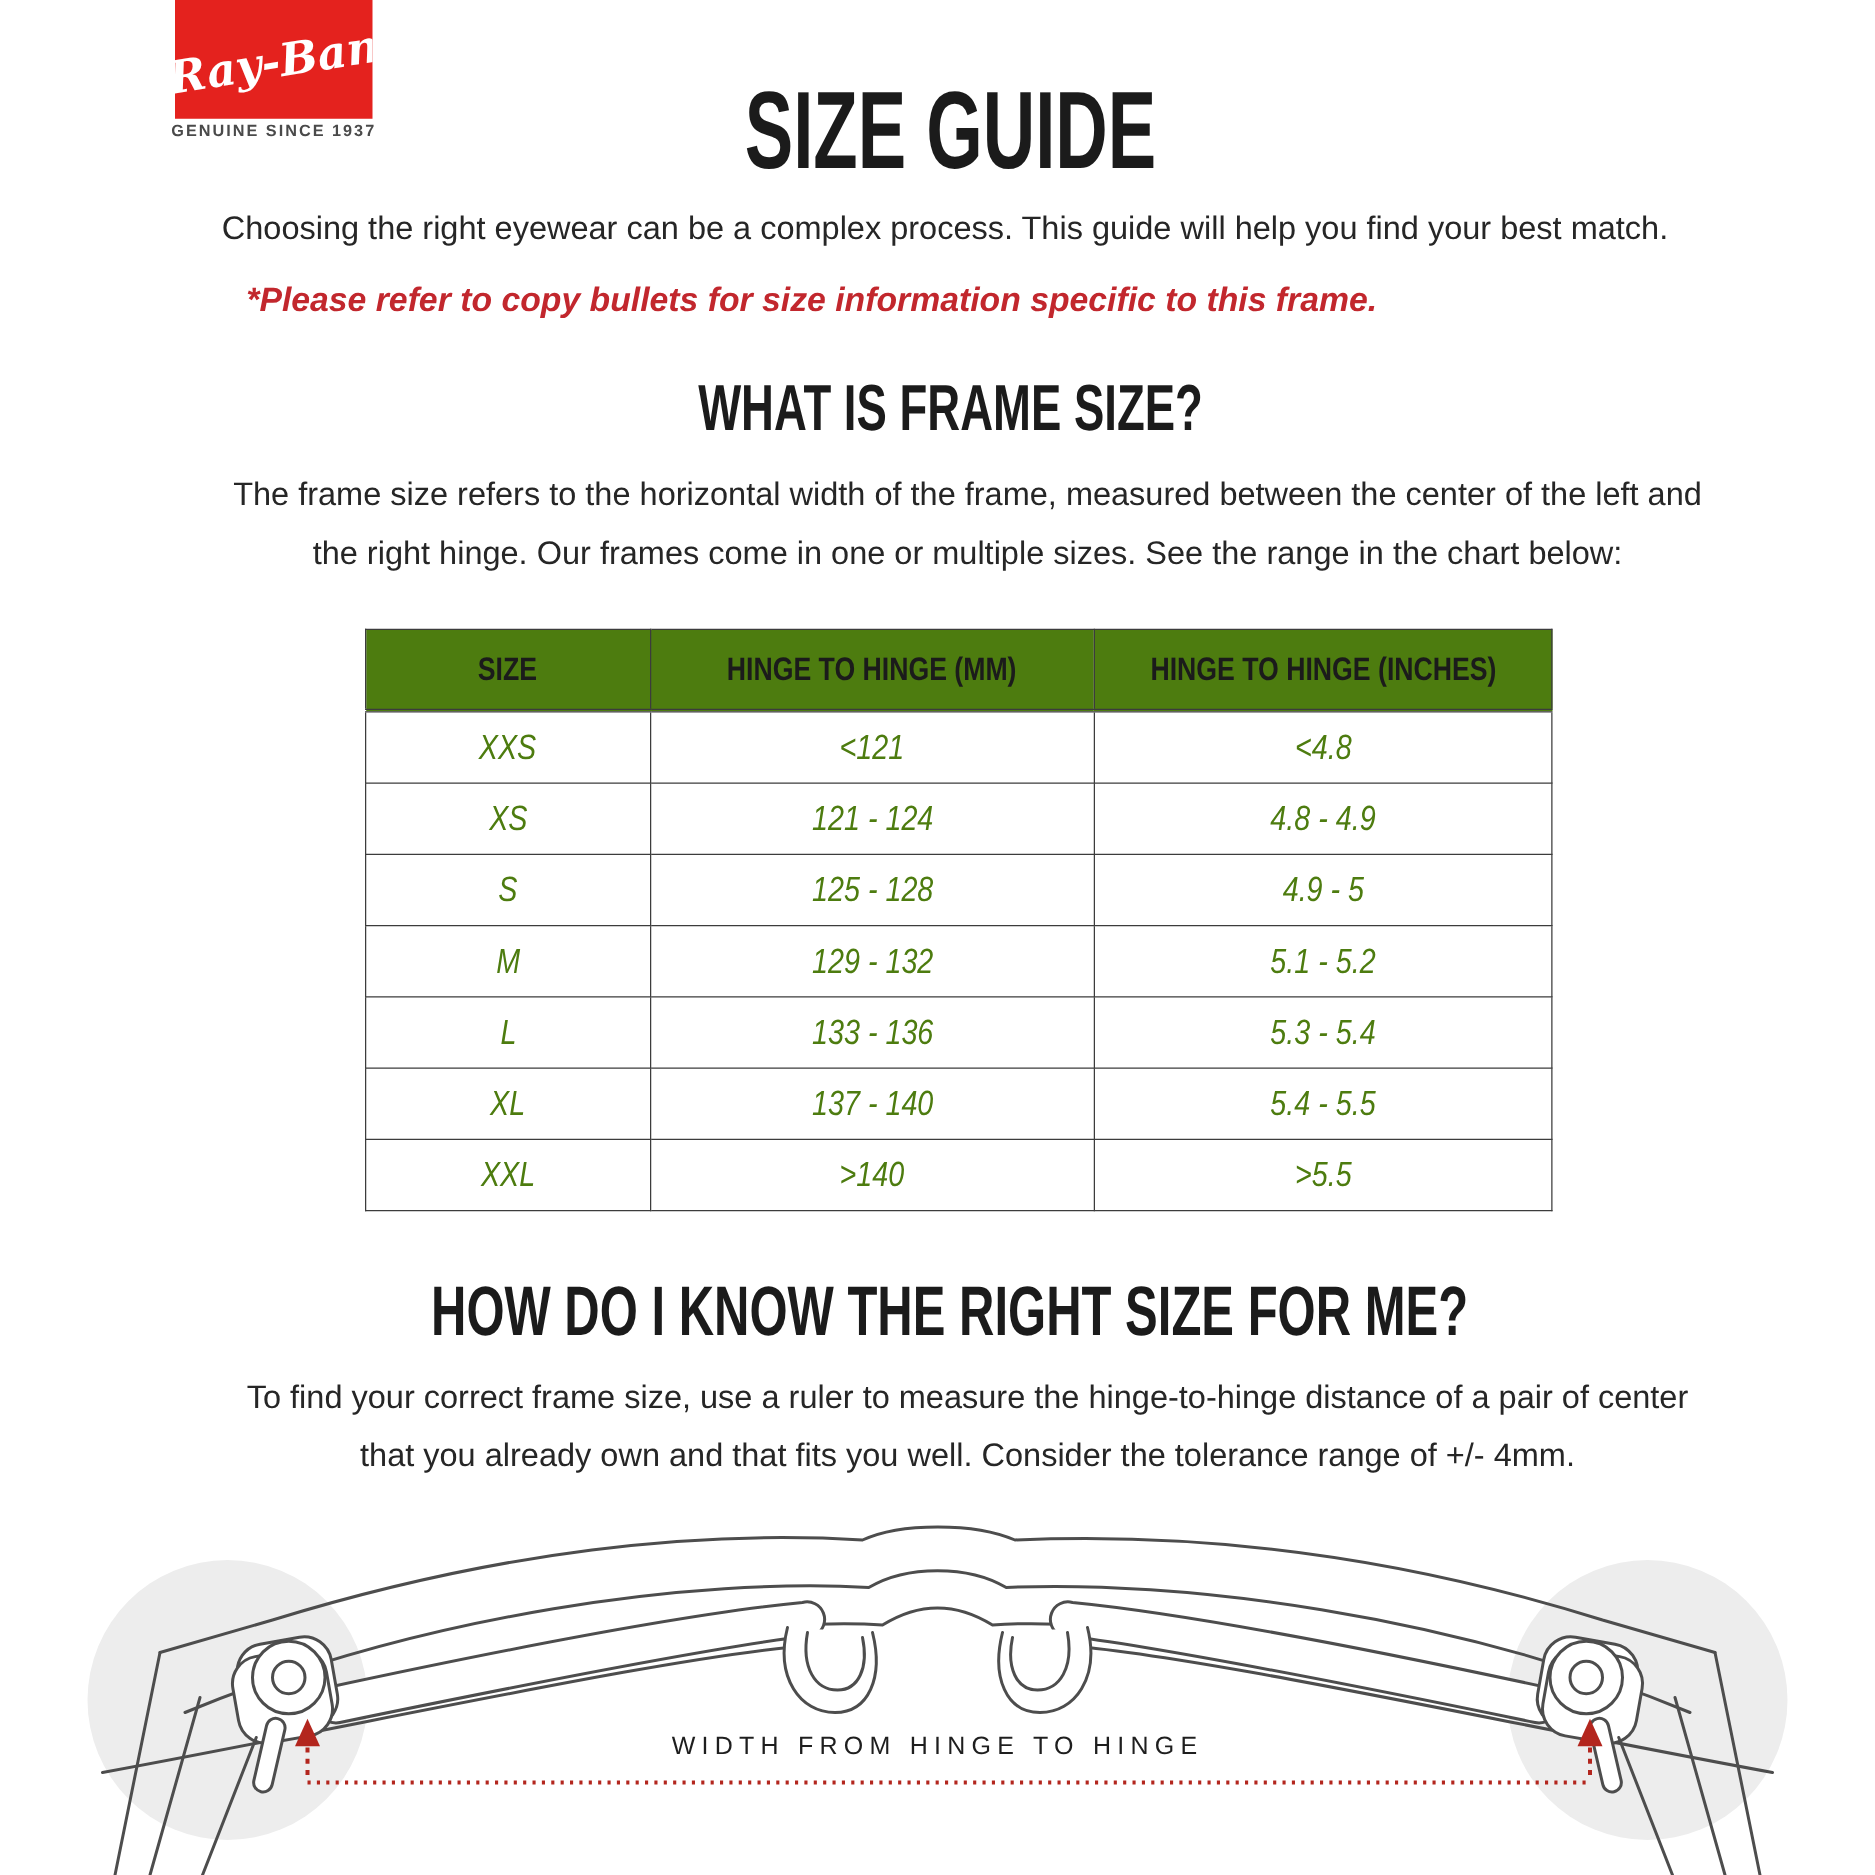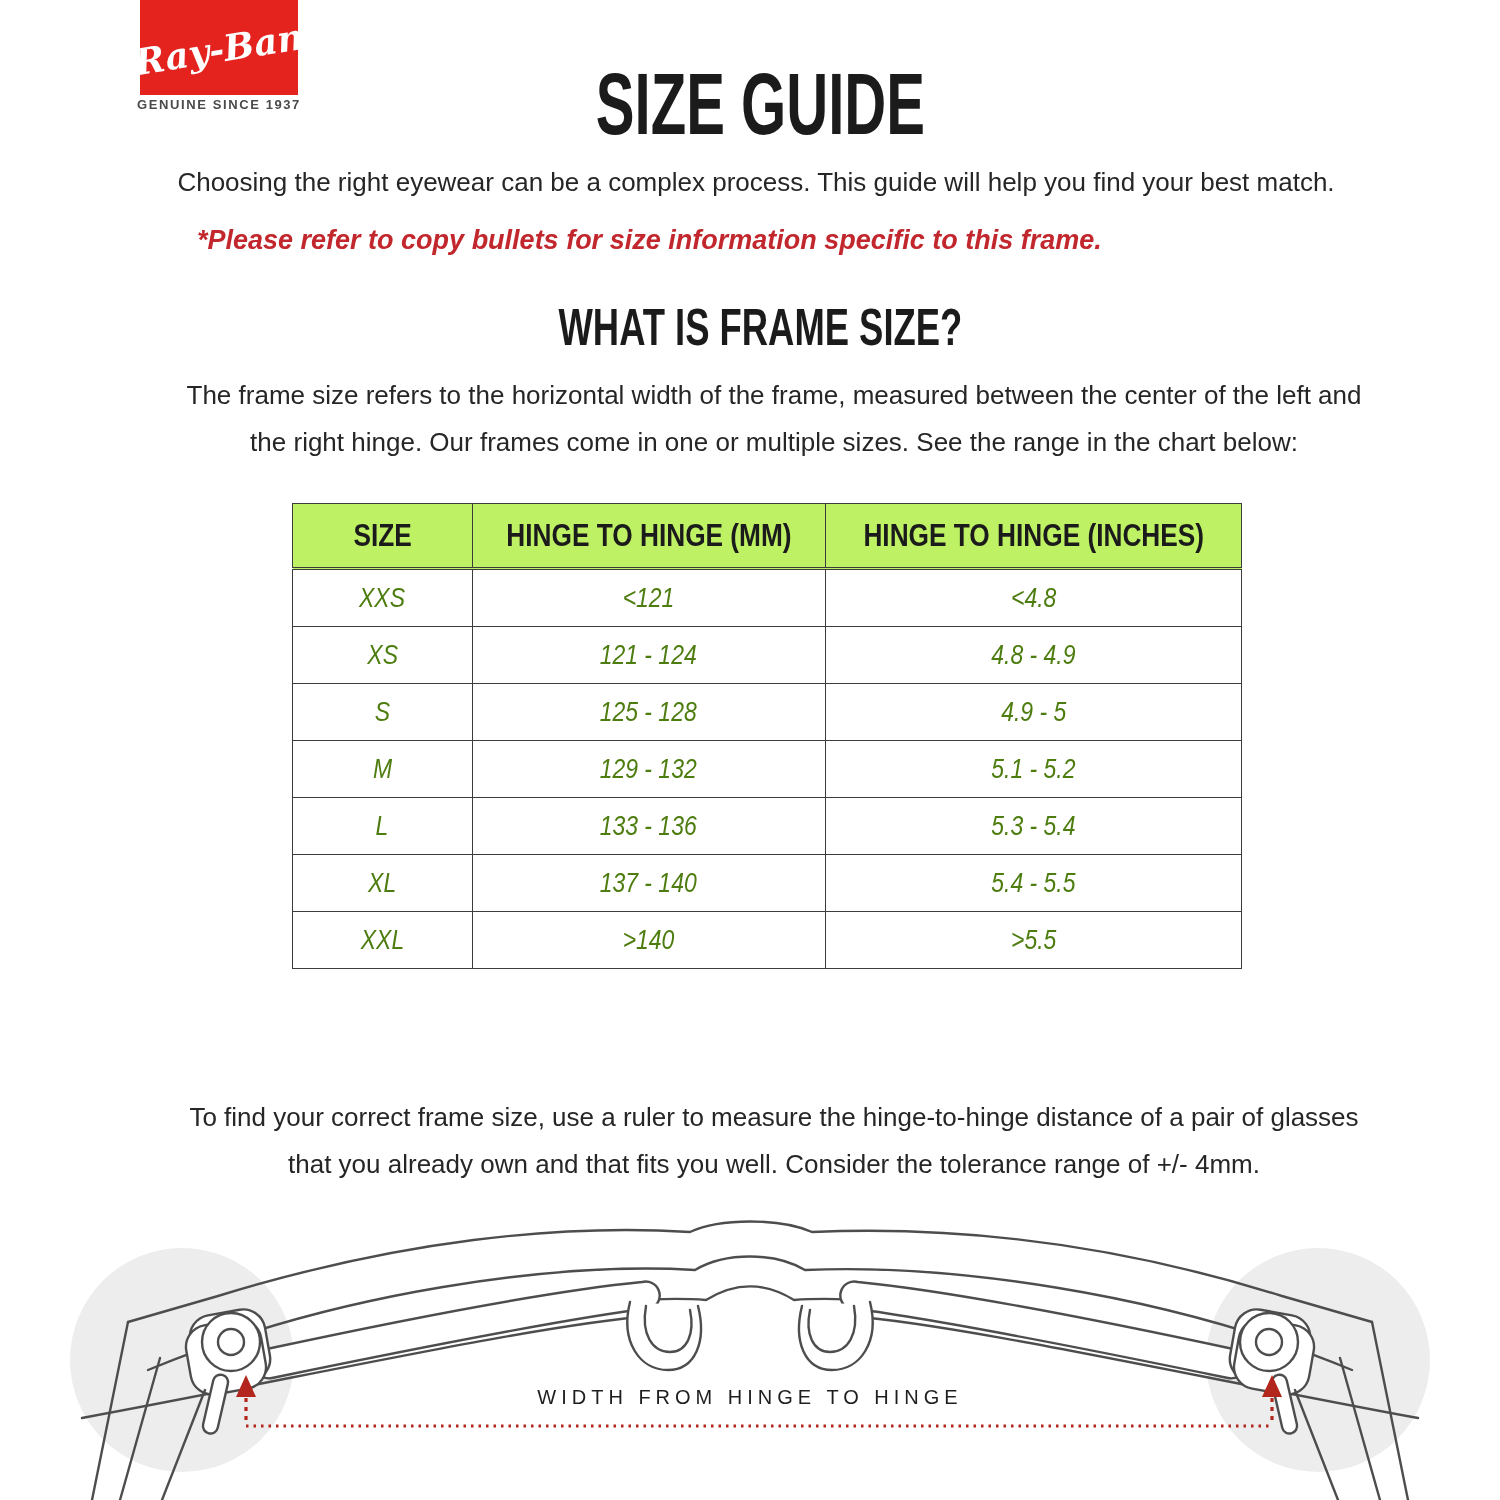--- a/index.html
+++ b/index.html
@@ -28,22 +28,22 @@
   #note{top:223px;left:197px;font-size:27px;line-height:34px;font-weight:bold;
     font-style:italic;color:#C2272D;text-align:right;}
   .para{left:184px;width:1180px;font-size:26px;line-height:47px;color:#262626;text-align:center;}
   #para-frame{top:372px;}
   #para-right{top:1094px;}
 
   
   #size-table-wrap{left:292px;top:503px;width:950px;}
   table{border-collapse:collapse;width:100%;}
   th,td{border:1px solid #3C3C3C;text-align:center;padding:0;}
-  th{height:63px;background:#bef264;border-bottom:3px double #3C3C3C;
-     font-size:32px;font-weight:bold;color:#1b1b1b;}
+  th{height:63px;background:#4d7c0f;border-bottom:3px double #3C3C3C;
+     font-size:26px;font-weight:bold;color:#1b1b1b;}
   td{height:56px;font-size:28px;font-weight:400;color:#4d7c0f;font-style:italic;}
   th .cell,td .cell{display:inline-block;transform:scaleX(0.82);transform-origin:center;white-space:nowrap;}
 
   
   #diagram{left:0;top:1190px;width:1500px;height:310px;}
   #diagram-label{top:1383px;left:0;right:0;text-align:center;font-size:20px;
     line-height:28px;letter-spacing:5px;color:#1e1e1e;font-weight:500;}
 </style>
 </head>
 <body>
@@ -117,21 +117,24 @@
         </tr>
         <tr>
           <td><span class="cell">XXL</span></td>
           <td><span class="cell">&gt;140</span></td>
           <td><span class="cell">&gt;5.5</span></td>
         </tr>
       </tbody>
     </table>
   </div>
 
-  <div class="abs para" id="para-right">To find your correct frame size, use a ruler to measure the hinge-to-hinge distance of a pair of glasses that you already own and that fits you well. Consider the tolerance range of +/- 4mm.</div>
+  <div class="abs center-row" id="h2-right">
+    <span class="condensed">HOW DO I KNOW THE RIGHT SIZE FOR ME?</span>
+  </div>
+  <div class="abs para" id="para-right">To find your correct frame size, use a ruler to measure the hinge-to-hinge distance of a pair of center that you already own and that fits you well. Consider the tolerance range of +/- 4mm.</div>
 
   <div class="abs" id="diagram">
     <svg width="1500" height="310" viewBox="0 0 1500 310">
 
       <circle cx="182" cy="170" r="112" fill="#EDEDED"></circle>
       <circle cx="1318" cy="170" r="112" fill="#EDEDED"></circle>
 
       <g stroke="#4d4d4d" stroke-width="2.4" fill="none" stroke-linecap="round">
 
         <path d="M 128,132 L 218,106 C 400,50 560,34 690,42 C 720,28 780,28 812,42 C 950,36 1110,52 1282,106 L 1372,132"></path>

